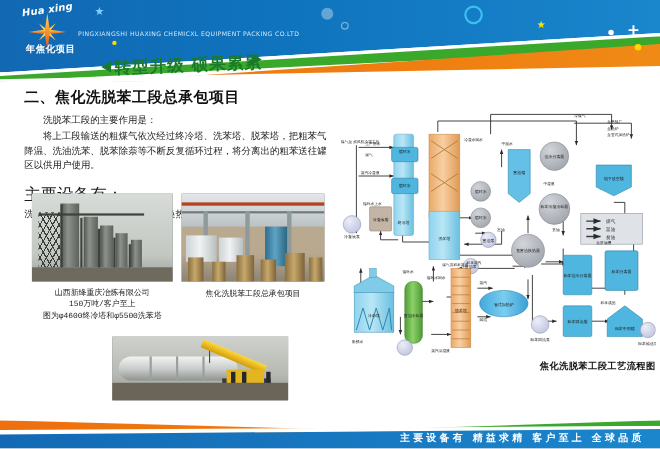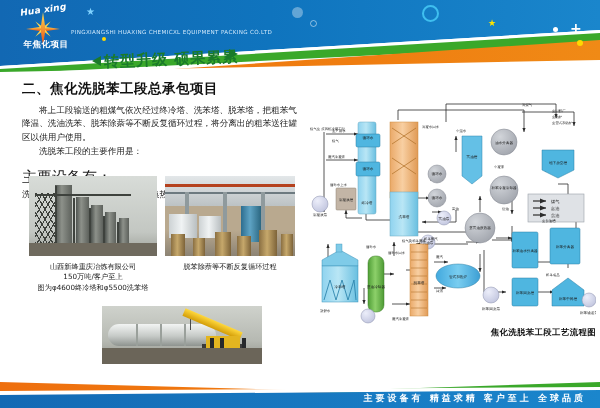--- a/index.html
+++ b/index.html
@@ -146,21 +146,21 @@
             background:linear-gradient(#f2f4f3,#c6cac7 55%,#8e938f);}
   .p3-ring{position:absolute;top:18px;width:2px;height:22px;background:#9aa09b;}
   .p3-boom{position:absolute;left:82px;top:2px;width:62px;height:8px;background:linear-gradient(#ffd83d,#d39d08);
            transform:rotate(23deg);transform-origin:left center;}
   .p3-cab{position:absolute;left:104px;top:30px;width:34px;height:14px;background:#e3b520;}
   .p3-cab2{position:absolute;left:100px;top:38px;width:44px;height:8px;background:#3a3a3a;}
   .p3-cable{position:absolute;left:88px;top:6px;width:1px;height:18px;background:#4a4a4a;}
   .p3-person{position:absolute;bottom:14px;width:4px;height:12px;background:#26282b;}
 
   .cap{position:absolute;font-size:7.2px;color:#1a1a1a;text-align:center;line-height:1.45;}
-  .cap1{left:25px;top:262px;width:136px;}
+  .cap1{left:25px;top:262px;width:136px;font-family:Liberation Mono, monospace;}
   .cap2{left:160px;top:262px;width:140px;}
   .cap3{left:64px;top:366px;width:190px;}
 
   
   .diagram{position:absolute;left:306px;top:92px;width:290px;height:232px;}
   .dg-cap{position:absolute;left:306px;top:327px;width:290px;text-align:right;
           font-size:8.4px;color:#111;font-weight:bold;letter-spacing:.4px;}
 
   
   .footer{position:absolute;left:0;bottom:0;width:600px;height:26px;overflow:hidden;}
@@ -210,22 +210,22 @@
     <div class="slogan-wrap">
       <div class="slg-arrow-l"></div>
       <div class="slogan">转型升级  硕果累累</div>
       <div class="slg-arrow-r"></div>
     </div>
   </div>
 
   <div class="left-col">
     <div class="sec-title">二、焦化洗脱苯工段总承包项目</div>
     <div class="body-txt">
+      <p class="indent2">洗脱苯工段的主要作用是：</p>
       <p class="indent2">将上工段输送的粗煤气依次经过终冷塔、洗苯塔、脱苯塔，把粗苯气降温、洗油洗苯、脱苯除萘等不断反复循环过程，将分离出的粗苯送往罐区以供用户使用。</p>
-      <p class="indent2">洗脱苯工段的主要作用是：</p>
     </div>
     <div class="eq-head">主要设备有：</div>
     <div class="eq-list">洗苯塔、脱苯塔、终冷塔、螺旋板换热器、贮槽等</div>
   </div>
 
   <div class="photos-row">
 
     <div class="photo ph1">
       <div class="p1-sky"></div>
       <div class="lat"></div>
@@ -262,21 +262,21 @@
       <div class="vessel" style="left:116px;top:58px;width:12px;height:22px;"></div>
     </div>
   </div>
 
   <div class="cap cap1">
     <div>山西新绛重庆冶炼有限公司</div>
     <div>150万吨/客户至上</div>
     <div>图为φ4600终冷塔和φ5500洗苯塔</div>
   </div>
   <div class="cap cap2">
-    <div>脱苯除萘等不断反复循环过程</div>
+    <div>焦化洗脱苯工段总承包项目</div>
   </div>
 
   <div class="photo ph3" style="left:102px;top:306px;">
     <div class="p3-sky"></div>
     <div class="p3-tower"></div>
     <div class="p3-ring" style="left:34px;"></div>
     <div class="p3-ring" style="left:58px;"></div>
     <div class="p3-ring" style="left:82px;"></div>
     <div class="p3-cable"></div>
     <div class="p3-boom"></div>

